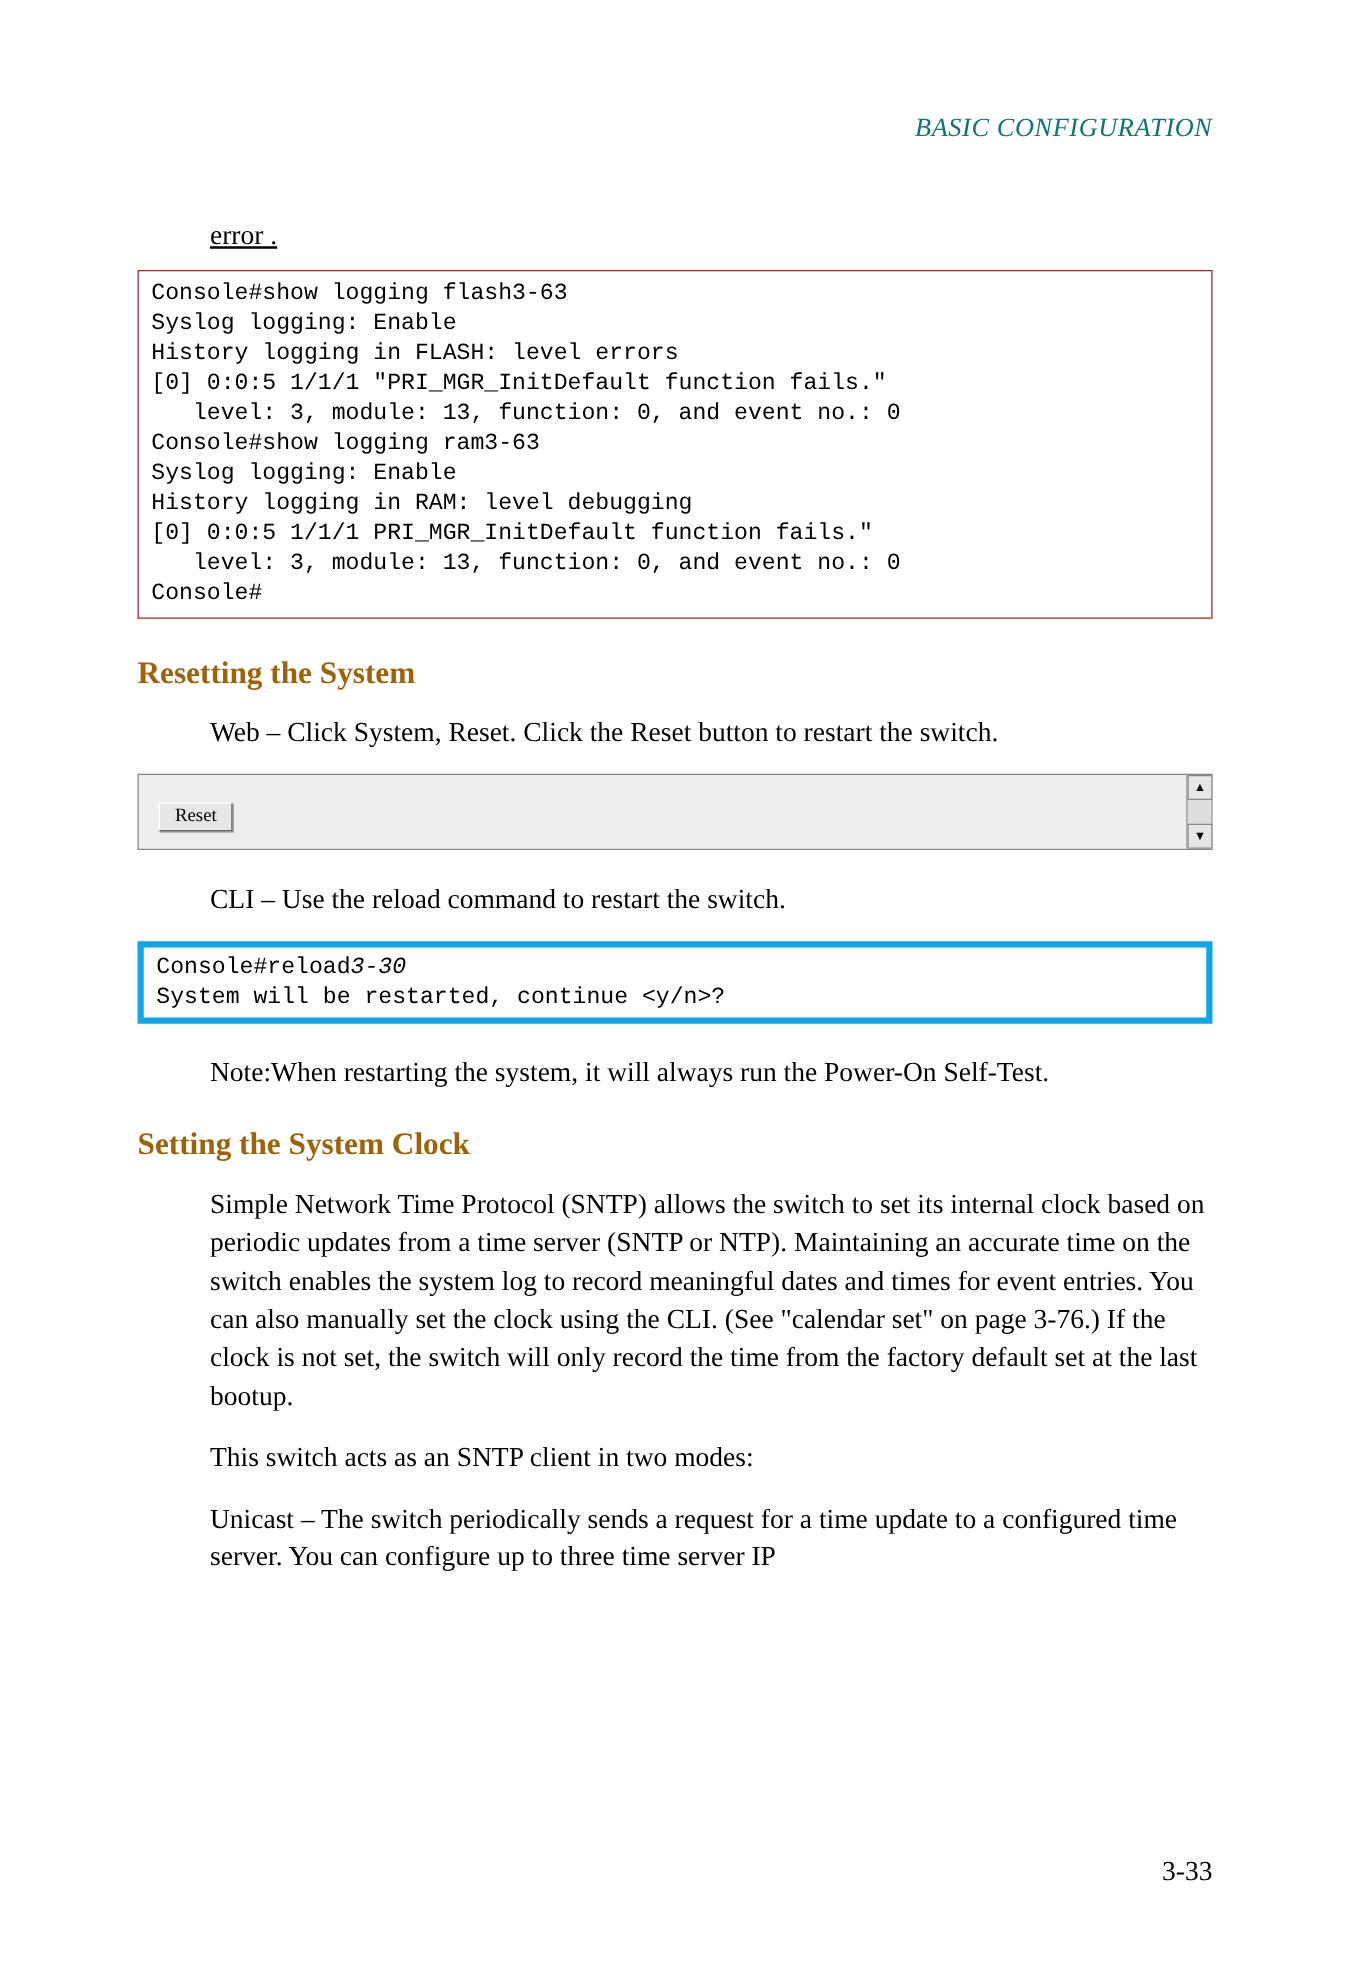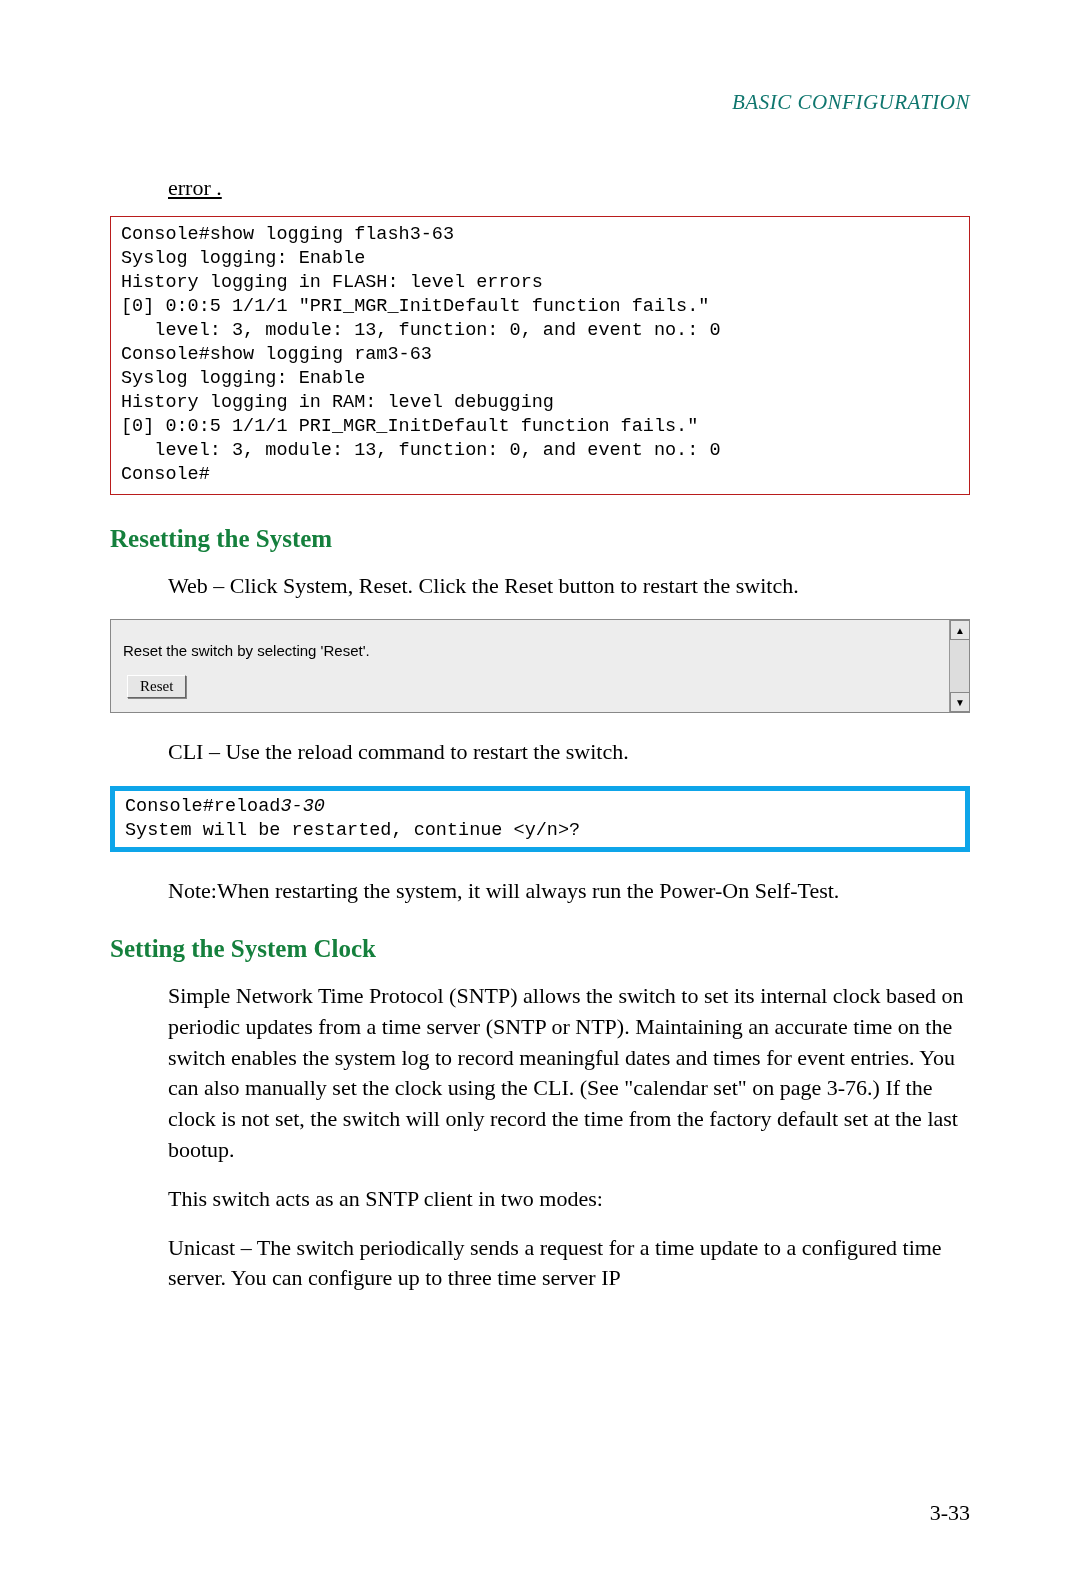--- a/index.html
+++ b/index.html
@@ -37,21 +37,21 @@
       font-size: 18.5px;
       line-height: 1.3;
       white-space: pre;
       margin-bottom: 30px;
     }
     .section-heading {
       font-size: 25px;
       font-weight: bold;
       margin-top: 28px;
       margin-bottom: 18px;
-      color: #15803d;
+      color: #a16207;
     }
     .body-text {
       margin-left: 58px;
       font-size: 22px;
       line-height: 1.4;
       margin-bottom: 18px;
     }
     .bold-prefix {
       font-weight: normal;
     }
@@ -113,21 +113,21 @@
       font-size: 18.5px;
       line-height: 1.3;
       white-space: pre;
       margin-bottom: 24px;
     }
     .italic-inline {
       font-style: italic;
     }
     .page-number {
       position: absolute;
-      bottom: 44px;
+      bottom: 60px;
       right: 110px;
       font-size: 22px;
     }
   </style>
 </head>
 <body>
 
 <div class="header-right">BASIC CONFIGURATION</div>
 
 <div class="error-label">error .</div>
@@ -145,21 +145,20 @@
 Console#</div>
 
 <div class="section-heading">Resetting the System</div>
 
 <div class="body-text">
   <span class="bold-prefix">Web</span><span> – Click System, Reset. Click the Reset button to restart the switch.</span>
 </div>
 
 <div class="gui-panel">
   <div class="gui-panel-inner">
-    <div class="gui-text">Reset the switch by selecting 'Reset'.</div>
     <div class="gui-button">Reset</div>
   </div>
   <div class="scrollbar-vert">
     <div class="scroll-arrow-up">▲</div>
     <div class="scroll-arrow-down">▼</div>
   </div>
 </div>
 
 <div class="body-text">
   <span class="bold-prefix">CLI</span><span> – Use the reload command to restart the switch.</span>

